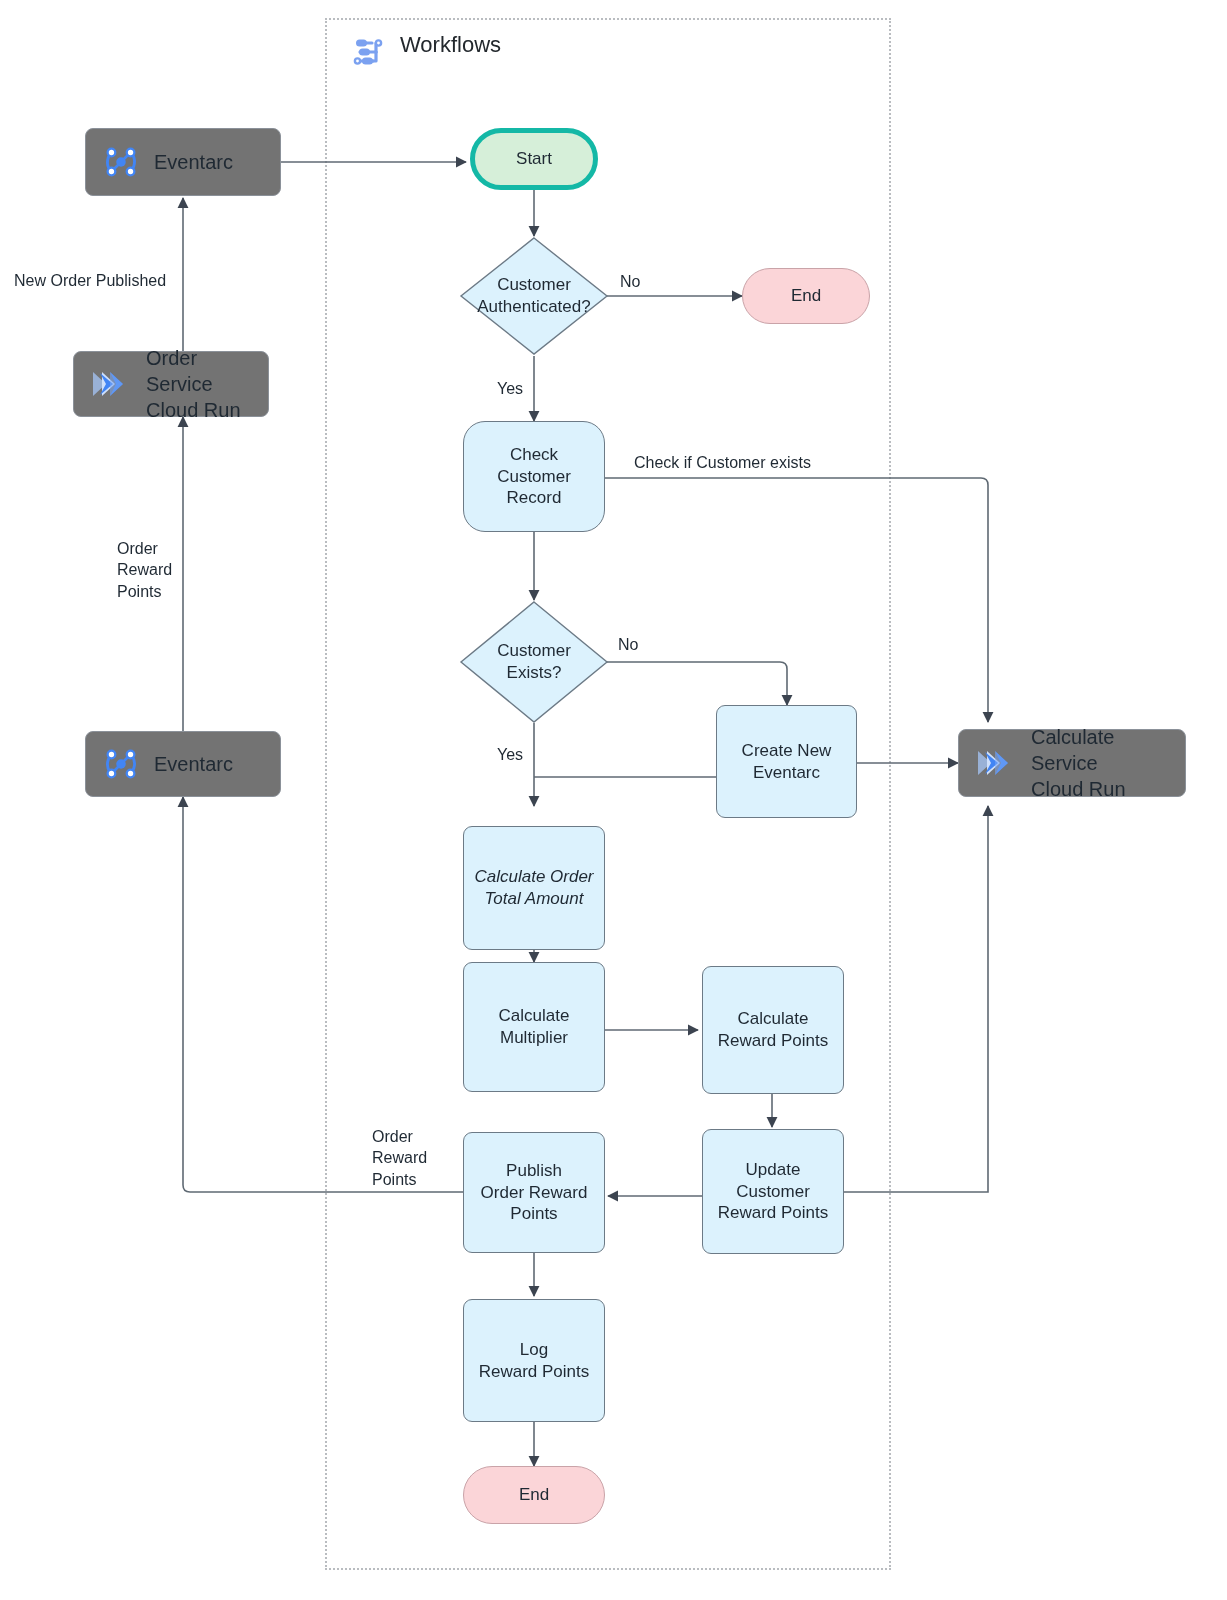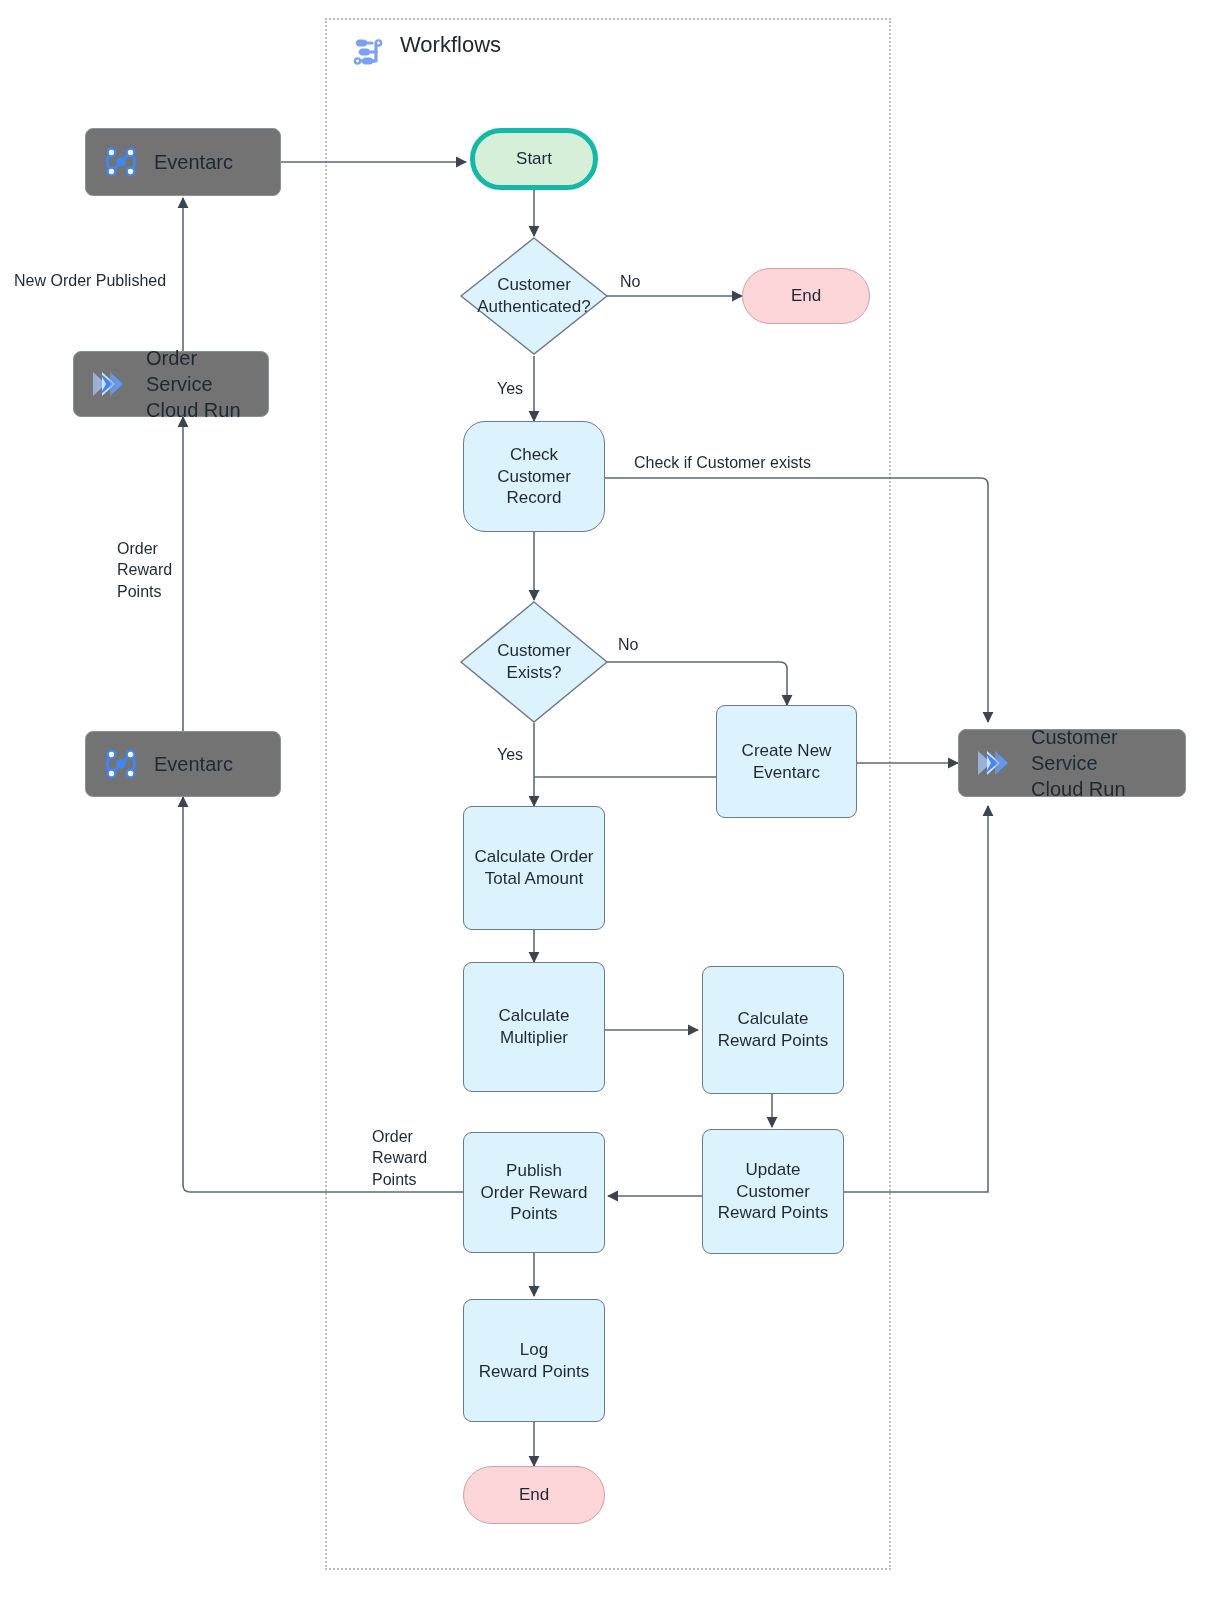--- a/index.html
+++ b/index.html
@@ -228,21 +228,21 @@
   </div>
 
   <div class="gbox" style="left:958px;top:729px;width:228px;height:68px;">
     <svg class="gicon" width="46" height="40" viewBox="0 0 46 40">
       <path d="M5 8 L18 20 L5 32 Z" fill="#a5c6f7" opacity="0.75"></path>
       <path d="M14 8 L27 20 L14 32 Z" fill="#cfe0fb"></path>
       <path d="M12 9 L25 20 L12 31 L18 20 Z" fill="#4285f4"></path>
       <path d="M22 8 L35 20 L22 32 L28 20 Z" fill="#4285f4"></path>
       <path d="M22 8 L35 20 L22 32 Z" fill="#7aa7f5" opacity="0.55"></path>
     </svg>
-    <span class="gtext">Customer Service
+    <span class="gtext">Calculate Service
 Cloud Run</span>
   </div>
 
   <div class="node term" style="left:470px;top:128px;width:128px;height:62px;">Start</div>
 
   <div class="diamond-wrap" style="left:459px;top:236px;width:150px;height:120px;">
     <svg width="150" height="120" viewBox="0 0 150 120">
       <polygon points="75,2 148,60 75,118 2,60" fill="#dcf2fd" stroke="#6c7a86" stroke-width="1.4"></polygon>
     </svg>
     <div class="diamond-label">Customer
@@ -259,21 +259,21 @@
     <svg width="150" height="124" viewBox="0 0 150 124">
       <polygon points="75,2 148,62 75,122 2,62" fill="#dcf2fd" stroke="#6c7a86" stroke-width="1.4"></polygon>
     </svg>
     <div class="diamond-label">Customer
 Exists?</div>
   </div>
 
   <div class="node proc" style="left:716px;top:705px;width:141px;height:113px;">Create New
 Eventarc</div>
 
-  <div class="node proc" style="left:463px;top:806px;width:142px;height:124px;">Calculate Order
+  <div class="node proc" style="left:463px;top:826px;width:142px;height:124px;font-style:italic;">Calculate Order
 Total Amount</div>
 
   <div class="node proc" style="left:463px;top:962px;width:142px;height:130px;">Calculate
 Multiplier</div>
 
   <div class="node proc" style="left:702px;top:966px;width:142px;height:128px;">Calculate
 Reward Points</div>
 
   <div class="node proc" style="left:702px;top:1129px;width:142px;height:125px;">Update
 Customer

